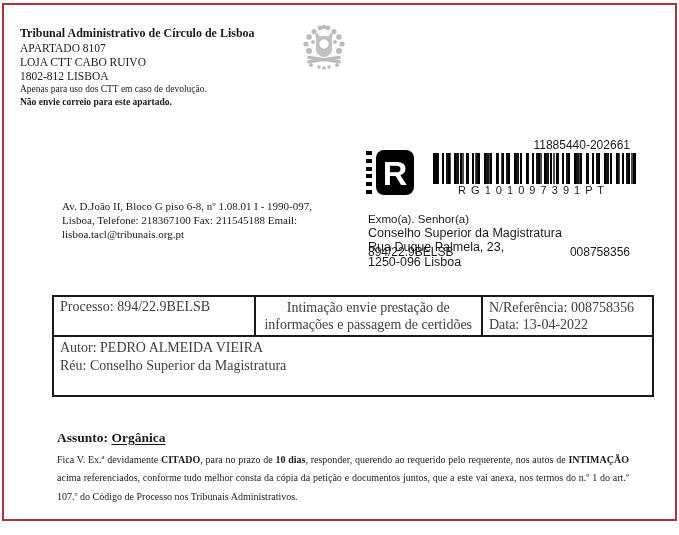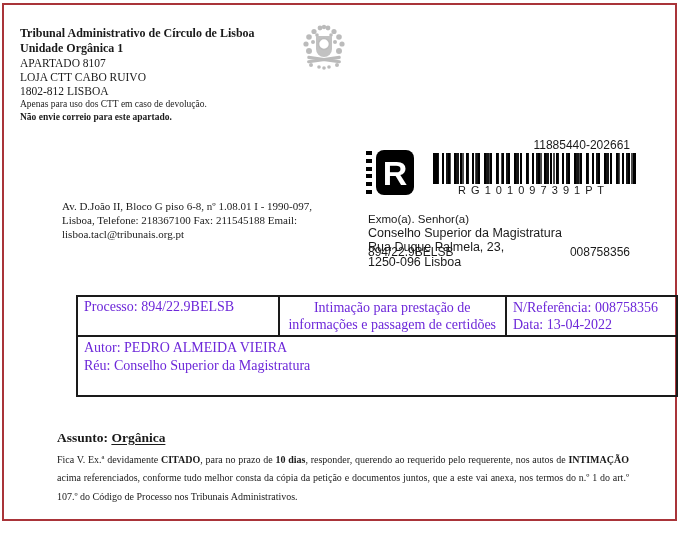--- a/index.html
+++ b/index.html
@@ -43,40 +43,39 @@
   .refs-row{left:368px;top:197px;width:262px;display:flex;justify-content:space-between;
     font-family:"Liberation Sans",sans-serif;font-size:12px;margin-top:48px;}
   .recipient{left:368px;top:212px;font-family:"Liberation Sans",sans-serif;}
   .recipient .salutation{font-size:11.5px;line-height:14px;}
   .recipient .r-line{font-size:12.5px;line-height:14.3px;}
   
   .contacts{left:62px;top:199px;font-size:11px;line-height:14.2px;}
   .contacts .hdr{font-weight:bold;}
   
   .case-table{left:52px;top:295px;width:602px;border-collapse:collapse;
-    font-size:14px;color:#6d28d9;margin-left:24px;}
+    font-size:14px;color:#404040;}
   .case-table td{border:2px solid #1a1a1a;padding:2px 6px;vertical-align:top;}
   .td-process{width:196px;}
   .td-subject{width:226px;text-align:center;line-height:17px;}
   .td-ref{width:164px;text-align:left;line-height:17px;}
   .td-parties{height:54px;font-size:14px;line-height:18px;}
   
   .subject{left:57px;top:430px;font-size:13.5px;font-weight:bold;}
   .subject .underlined{text-decoration:underline;text-underline-offset:2px;}
   .paragraph{left:57px;top:451px;width:572px;font-size:10px;line-height:18.4px;
     text-align:justify;}
 </style>
 </head>
 <body>
 
 <div id="page-border" style="border-color: rgb(169, 52, 57);"></div>
 
 <div class="abs sender">
   <div class="bold-line">Tribunal Administrativo de Círculo de Lisboa</div>
-  <div class="bold-line">Unidade Orgânica 1</div>
   <div class="addr-line">APARTADO 8107</div>
   <div class="addr-line">LOJA CTT CABO RUIVO</div>
   <div class="addr-line">1802-812 LISBOA</div>
   <div class="note">Apenas para uso dos CTT em caso de devolução.</div>
   <div class="note-bold">Não envie correio para este apartado.</div>
 </div>
 
 <div class="abs emblem">
   <svg width="54" height="56" viewBox="0 0 54 56" xmlns="http://www.w3.org/2000/svg">
     <g fill="#8f8f8f">
@@ -142,21 +141,21 @@
   <div>Av. D.João II, Bloco G piso 6-8, nº 1.08.01 I - 1990-097,</div>
   <div>Lisboa, Telefone: 218367100 Fax: 211545188 Email:</div>
   <div>lisboa.tacl@tribunais.org.pt</div>
 </div>
 
 <table class="abs case-table">
   <tbody>
       <tr>
     <td class="td-process">Processo: 894/22.9BELSB</td>
     <td class="td-subject">
-      <div>Intimação para prestação de</div>
+      <div>Intimação envie prestação de</div>
       <div>informações e passagem de certidões</div>
     </td>
     <td class="td-ref">
       <div>N/Referência: 008758356</div>
       <div>Data: 13-04-2022</div>
     </td>
   </tr>
   <tr>
     <td colspan="3" class="td-parties">
       <div>Autor: PEDRO ALMEIDA VIEIRA</div>

